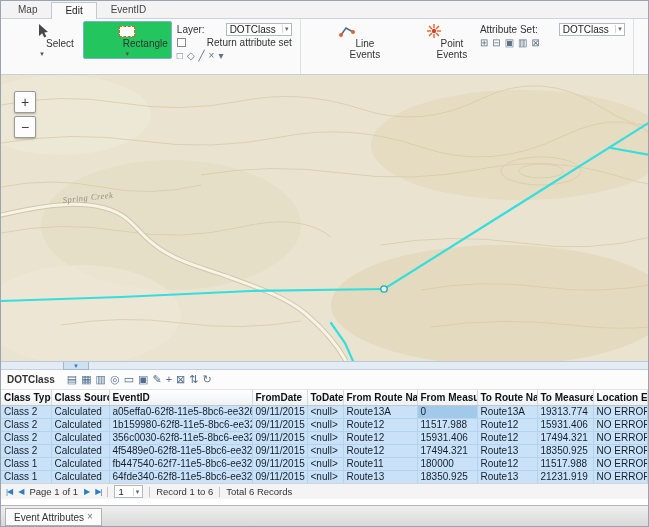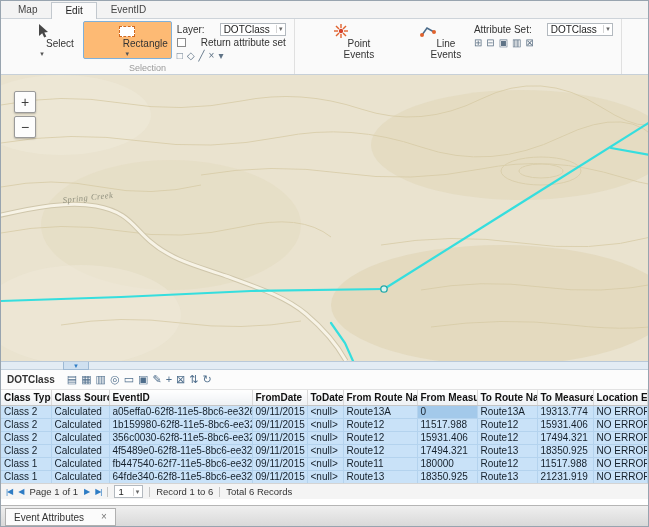--- a/index.html
+++ b/index.html
@@ -16,28 +16,28 @@
   .tab.active { background:#fafafa; border-color:#c2c8ce; color:#222; position:relative; top:1px; }
 
   
   .ribbon { flex:0 0 52px; background:#fafafa; border-bottom:1px solid #c7d0d8; display:flex; }
   .group { position:relative; padding:2px 8px 12px 5px; border-right:1px solid #e0e0e0; }
   .group-label { position:absolute; bottom:1px; left:0; right:0; text-align:center;
                  font-size:9px; color:#9b9b9b; }
   .group-content { display:flex; gap:5px; align-items:flex-start; }
   .big-btn { display:flex; flex-direction:column; align-items:center; padding:1px 3px;
              border:1px solid transparent; border-radius:2px; font-size:10px; color:#333; }
-  .big-btn.active { background:#fdba74; border-color:#7fb0da; }
+  .big-btn.active { background:#22c55e; border-color:#7fb0da; }
   .big-btn .icon { height:16px; display:flex; align-items:center; justify-content:center; }
   .big-btn .btn-label { line-height:1.05; text-align:center; max-width:38px;margin-left:36px; }
   .big-btn .wide { max-width:60px; }
   .big-btn .caret { font-size:7px; color:#555; line-height:1; }
   .rect-icon { width:16px; height:11px; border:1px dashed #d2691e; background:#fff; display:inline-block; }
   .field-col { display:flex; flex-direction:column; gap:1px; padding-top:2px; }
-  .field-row { display:flex; align-items:center; gap:15px; font-size:10px; color:#333; height:12px;text-align:center; }
+  .field-row { display:flex; align-items:center; gap:21px; font-size:10px; color:#333; height:12px;text-align:center; }
   .combobox { display:inline-flex; align-items:center; justify-content:space-between;
               border:1px solid #b3b9bf; background:#fff; font-size:10px; height:13px;
               padding:0 2px 0 3px; min-width:66px; color:#222; }
   .cb-caret { font-size:7px; color:#666; margin-left:5px; border-left:1px solid #d5d5d5; padding-left:2px; }
   .checkbox { width:9px; height:9px; border:1px solid #8a8a8a; background:#fff; display:inline-block; }
   .icon-row { display:flex; align-items:center; gap:4px; height:13px; }
   .tool-icon { font-size:10px; color:#5f7386; line-height:1; cursor:default; }
 
   
   .map { position:relative; flex:0 0 286px; overflow:hidden; background:#eae3cf; }
@@ -76,21 +76,21 @@
   .pg-btn { color:var(--accent-blue,#3a7ab8); font-size:8px; cursor:default; letter-spacing:-1px; }
   .pg-divider { width:0; height:10px; border-left:1px solid #c4c4c4; }
   .pg-combo { border:1px solid #b3b9bf; background:#fff; height:13px; display:inline-flex;
               align-items:center; padding:0 3px; gap:4px; font-size:9.5px; color:#222; }
   .filler { flex:1; background:#fff; }
 
   
   .bottombar { flex:0 0 21px; background:linear-gradient(#efefef,#d9d9d9);
                border-top:1px solid #b5b5b5; display:flex; align-items:flex-start; padding:2px 0 0 4px; }
   .bottom-tab { height:18px; background:#fbfbfb; border:1px solid #b0b0b0; display:flex;
-                align-items:center; gap:17px; padding:0 8px; font-size:10px; color:#333; }
+                align-items:center; gap:3px; padding:0 8px; font-size:10px; color:#333; }
   .tab-close { color:#777; font-size:10px; line-height:1; }
 </style>
 </head>
 <body>
 
 <div class="app">
 
   <div class="tabstrip" id="tabstrip">
       <div class="tab">Map</div>
       <div class="tab active">Edit</div>
@@ -130,52 +130,51 @@
           </div>
           <div class="icon-row">
               <span class="tool-icon">□</span>
               <span class="tool-icon">◇</span>
               <span class="tool-icon">╱</span>
               <span class="tool-icon">×</span>
               <span class="tool-icon">▾</span>
             </div>
         </div>
       </div>
-      <div class="group-label">Selection</div>
     </div>
 
     <div class="group">
       <div class="group-content">
+        <div class="big-btn">
+          <span class="icon">
+            <svg width="16" height="16" viewBox="0 0 16 16">
+              <polyline points="2,12 7,5 14,9" fill="none" stroke="#4a6b8a" stroke-width="1.5"></polyline>
+              <circle cx="2" cy="12" r="2" fill="#e0622d"></circle>
+                <circle cx="14" cy="9" r="2" fill="#e0622d"></circle>
+            </svg>
+          </span>
+          <span class="btn-label">Line Events</span>
+        </div>
         <div class="big-btn">
           <span class="icon">
             <svg width="16" height="16" viewBox="0 0 16 16">
               <g stroke="#e0622d" stroke-width="1.4">
                 <line x1="8" y1="1" x2="8" y2="5"></line>
                   <line x1="8" y1="11" x2="8" y2="15"></line>
                 <line x1="1" y1="8" x2="5" y2="8"></line>
                   <line x1="11" y1="8" x2="15" y2="8"></line>
                 <line x1="3" y1="3" x2="6" y2="6"></line>
                   <line x1="13" y1="3" x2="10" y2="6"></line>
                 <line x1="3" y1="13" x2="6" y2="10"></line>
                   <line x1="13" y1="13" x2="10" y2="10"></line>
               </g>
               <circle cx="8" cy="8" r="2.2" fill="#d43f2a"></circle>
             </svg>
           </span>
           <span class="btn-label">Point Events</span>
-        </div>
-        <div class="big-btn">
-          <span class="icon">
-            <svg width="16" height="16" viewBox="0 0 16 16">
-              <polyline points="2,12 7,5 14,9" fill="none" stroke="#4a6b8a" stroke-width="1.5"></polyline>
-              <circle cx="2" cy="12" r="2" fill="#e0622d"></circle>
-                <circle cx="14" cy="9" r="2" fill="#e0622d"></circle>
-            </svg>
-          </span>
-          <span class="btn-label">Line Events</span>
         </div>
         <div class="field-col">
           <div class="field-row">
             <span>Attribute Set:</span>
             <span class="combobox">
               <span>DOTClass</span>
               <span class="cb-caret">▾</span>
             </span>
           </div>
           <div class="icon-row">

